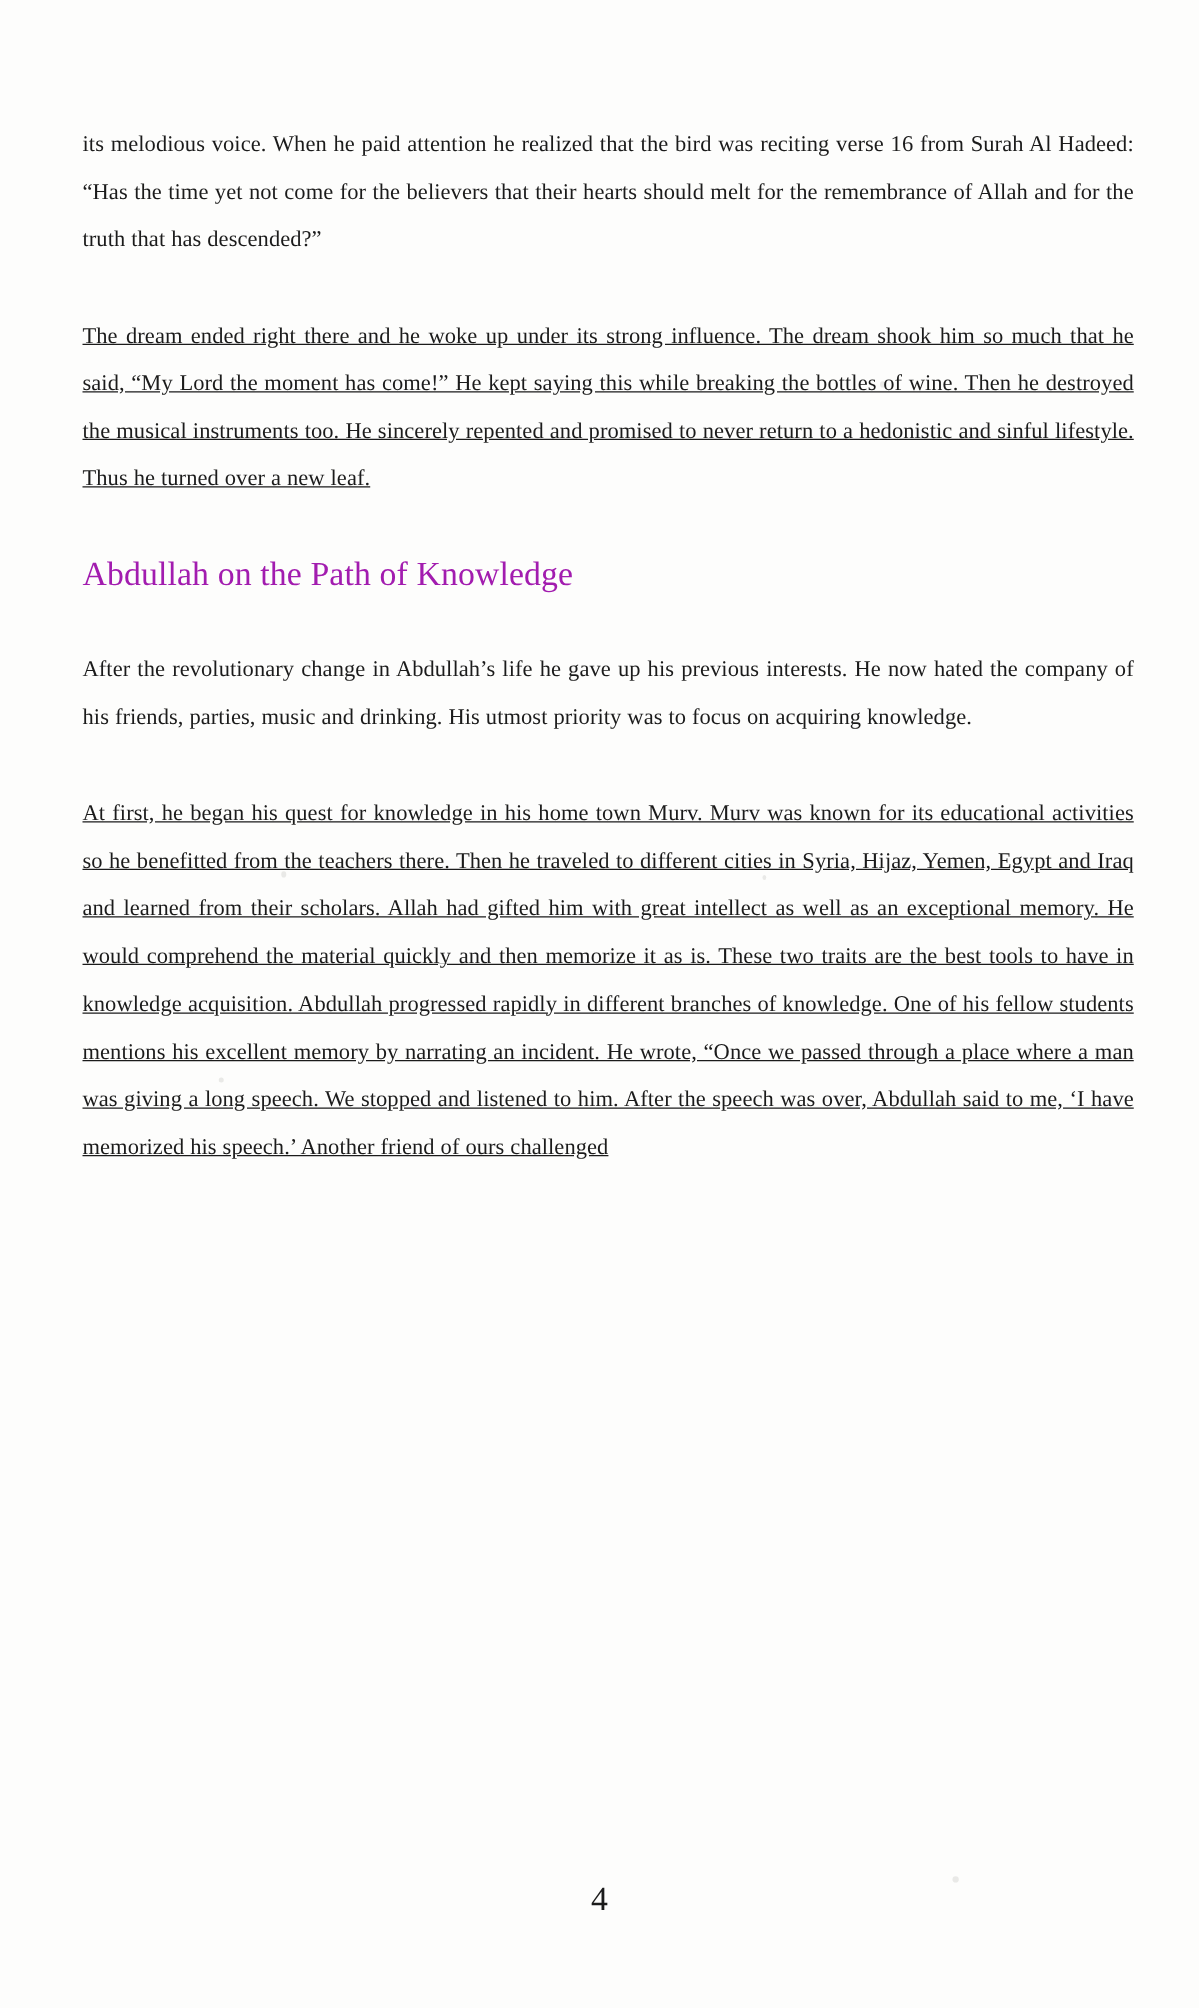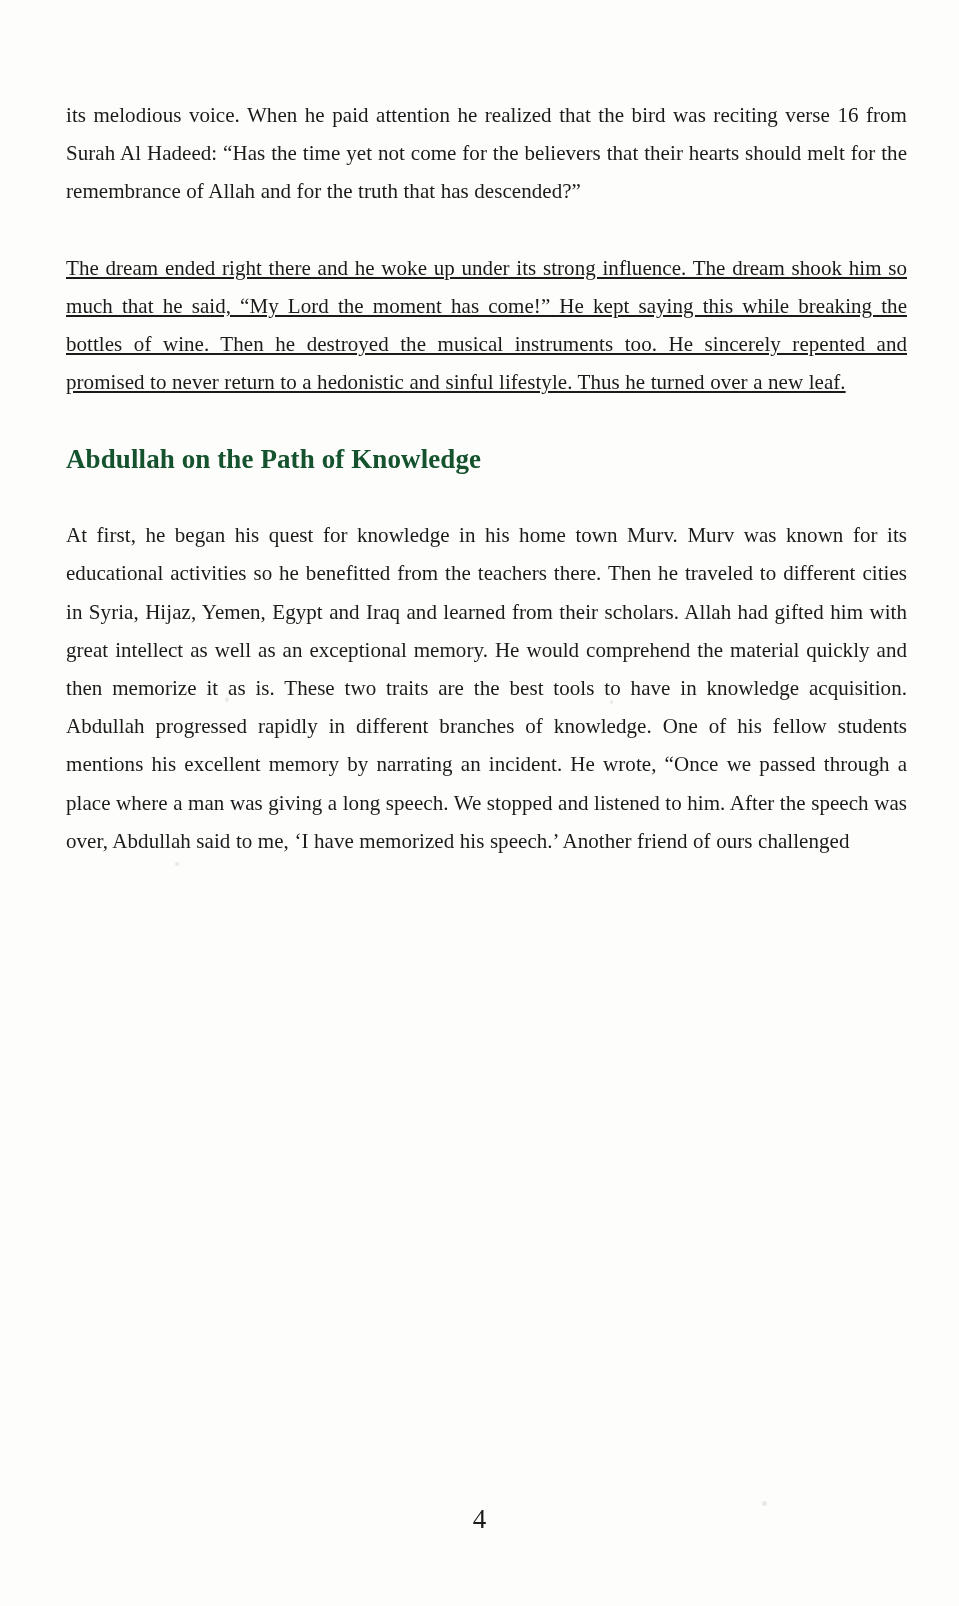--- a/index.html
+++ b/index.html
@@ -28,41 +28,41 @@
 
   .textblock {
     position: absolute;
     left: 66px;
     top: 96px;
     width: 841px;
   }
 
   p.para {
     margin: 0 0 0 0;
-    font-size: 21px;
+    font-size: 18px;
     line-height: 38.2px;
     text-align: justify;
     text-justify: inter-word;
     letter-spacing: 0.05px;
     word-spacing: 0.2px;
     color: #1b1b1b;
   }
 
   p.para + p.para {
     margin-top: 38.2px;
     text-decoration: underline;
   }
 
   h2.heading {
     margin: 38.2px 0 0 0;
     font-size: 27px;
     line-height: 38.2px;
-    font-weight: bold;
+    font-weight: normal;
     text-align: left;
-    color: #14532d;
+    color: #a21caf;
     letter-spacing: 0.1px;
   }
 
   h2.heading + p.para {
     margin-top: 38.2px;
   }
 
   .page-number {
     position: absolute;
     left: 0;
@@ -94,19 +94,20 @@
   <div class="speckle" style="left:175px; top:862px; width:4px; height:4px;"></div>
   <div class="speckle" style="left:762px; top:1501px; width:5px; height:5px;"></div>
 
   <div class="textblock">
     <p class="para">its melodious voice. When he paid attention he realized that the bird was reciting verse 16 from Surah Al Hadeed: “Has the time yet not come for the believers that their hearts should melt for the remembrance of Allah and for the truth that has descended?”</p>
 
     <p class="para">The dream ended right there and he woke up under its strong influence.  The dream shook him so much that he said, “My Lord the moment has come!” He kept saying this while breaking the bottles of wine. Then he destroyed the musical instruments too. He sincerely repented and promised to never return to a hedonistic and sinful lifestyle. Thus he turned over a new leaf.</p>
 
     <h2 class="heading">Abdullah on the Path of Knowledge</h2>
 
+    <p class="para">After the revolutionary change in Abdullah’s life he gave up his previous interests. He now hated the company of his friends, parties, music and drinking. His utmost priority was to focus on acquiring knowledge.</p>
 
     <p class="para">At first, he began his quest for knowledge in his home town Murv. Murv was known for its educational activities so he benefitted from the teachers there. Then he traveled to different cities in Syria, Hijaz, Yemen, Egypt and Iraq and learned from their scholars. Allah had gifted him with great intellect as well as an exceptional memory. He would comprehend the material quickly and then memorize it as is. These two traits are the best tools to have in knowledge acquisition. Abdullah progressed rapidly in different branches of knowledge. One of his fellow students mentions his excellent memory by narrating an incident. He wrote, “Once we passed through a place where a man was giving a long speech. We stopped and listened to him. After the speech was over, Abdullah said to me, ‘I have memorized his speech.’ Another friend of ours challenged</p>
   </div>
 
   <div class="page-number">4</div>
 
 </div>
 
 </body></html>

